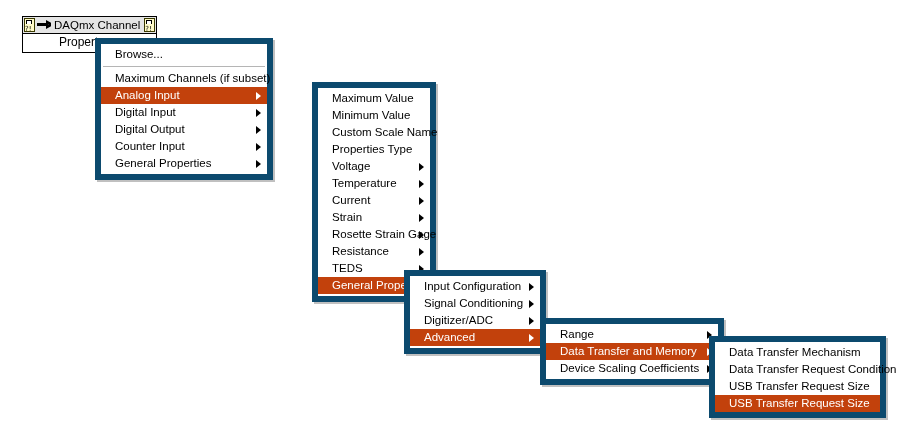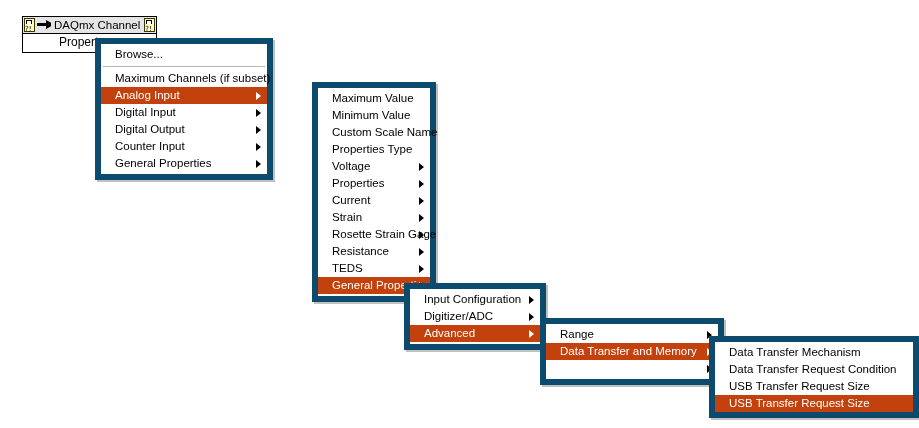--- a/index.html
+++ b/index.html
@@ -143,23 +143,23 @@
   .menu-item.selected .arrow { border-left-color: #ffffff; }
   .separator {
     height: 1px;
     background: #b5b5b5;
     margin: 3px 2px 3px 2px;
   }
 
   
   #menu1 { left: 95px;  top: 38px;  width: 178px; }
   #menu2 { left: 268px; top: 82px;  width: 124px; margin-left: 44px; }
-  #menu3 { left: 404px; top: 270px; width: 142px; margin-top: 13px; }
+  #menu3 { left: 404px; top: 270px; width: 142px; }
   #menu4 { left: 540px; top: 318px; width: 184px; }
-  #menu5 { left: 709px; top: 336px; width: 210px; }
+  #menu5 { left: 709px; top: 336px; width: 177px; }
 
   #menu5 .menu-item:last-child { margin-bottom: -2px; }
 </style>
 </head>
 <body>
 
 <div class="node">
   <div class="node-title">
     <span class="term"></span>
     <span class="wire"></span>
@@ -180,36 +180,37 @@
     <div class="menu-item"><span>Digital Output</span><span class="arrow"></span></div>
     <div class="menu-item"><span>Counter Input</span><span class="arrow"></span></div>
     <div class="menu-item"><span>General Properties</span><span class="arrow"></span></div>
   </div>
 <div class="menu" id="menu2">
     <div class="menu-item"><span>Maximum Value</span></div>
     <div class="menu-item"><span>Minimum Value</span></div>
     <div class="menu-item"><span>Custom Scale Name</span></div>
     <div class="menu-item"><span>Properties Type</span></div>
     <div class="menu-item"><span>Voltage</span><span class="arrow"></span></div>
-    <div class="menu-item"><span>Properties</span><span class="arrow"></span></div>
+    <div class="menu-item"><span>Temperature</span><span class="arrow"></span></div>
     <div class="menu-item"><span>Current</span><span class="arrow"></span></div>
     <div class="menu-item"><span>Strain</span><span class="arrow"></span></div>
     <div class="menu-item"><span>Rosette Strain Gage</span><span class="arrow"></span></div>
     <div class="menu-item"><span>Resistance</span><span class="arrow"></span></div>
     <div class="menu-item"><span>TEDS</span><span class="arrow"></span></div>
     <div class="menu-item selected"><span>General Properties</span><span class="arrow"></span></div>
   </div>
 <div class="menu" id="menu3">
     <div class="menu-item"><span>Input Configuration</span><span class="arrow"></span></div>
+    <div class="menu-item"><span>Signal Conditioning</span><span class="arrow"></span></div>
     <div class="menu-item"><span>Digitizer/ADC</span><span class="arrow"></span></div>
     <div class="menu-item selected"><span>Advanced</span><span class="arrow"></span></div>
   </div>
 <div class="menu" id="menu4">
     <div class="menu-item"><span>Range</span><span class="arrow"></span></div>
     <div class="menu-item selected"><span>Data Transfer and Memory</span><span class="arrow"></span></div>
-    <div class="menu-item"><span class="arrow"></span></div>
+    <div class="menu-item"><span>Device Scaling Coefficients</span><span class="arrow"></span></div>
   </div>
 <div class="menu" id="menu5">
     <div class="menu-item"><span>Data Transfer Mechanism</span></div>
     <div class="menu-item"><span>Data Transfer Request Condition</span></div>
     <div class="menu-item"><span>USB Transfer Request Size</span></div>
     <div class="menu-item selected"><span>USB Transfer Request Size</span></div>
   </div>
 
 </body></html>

